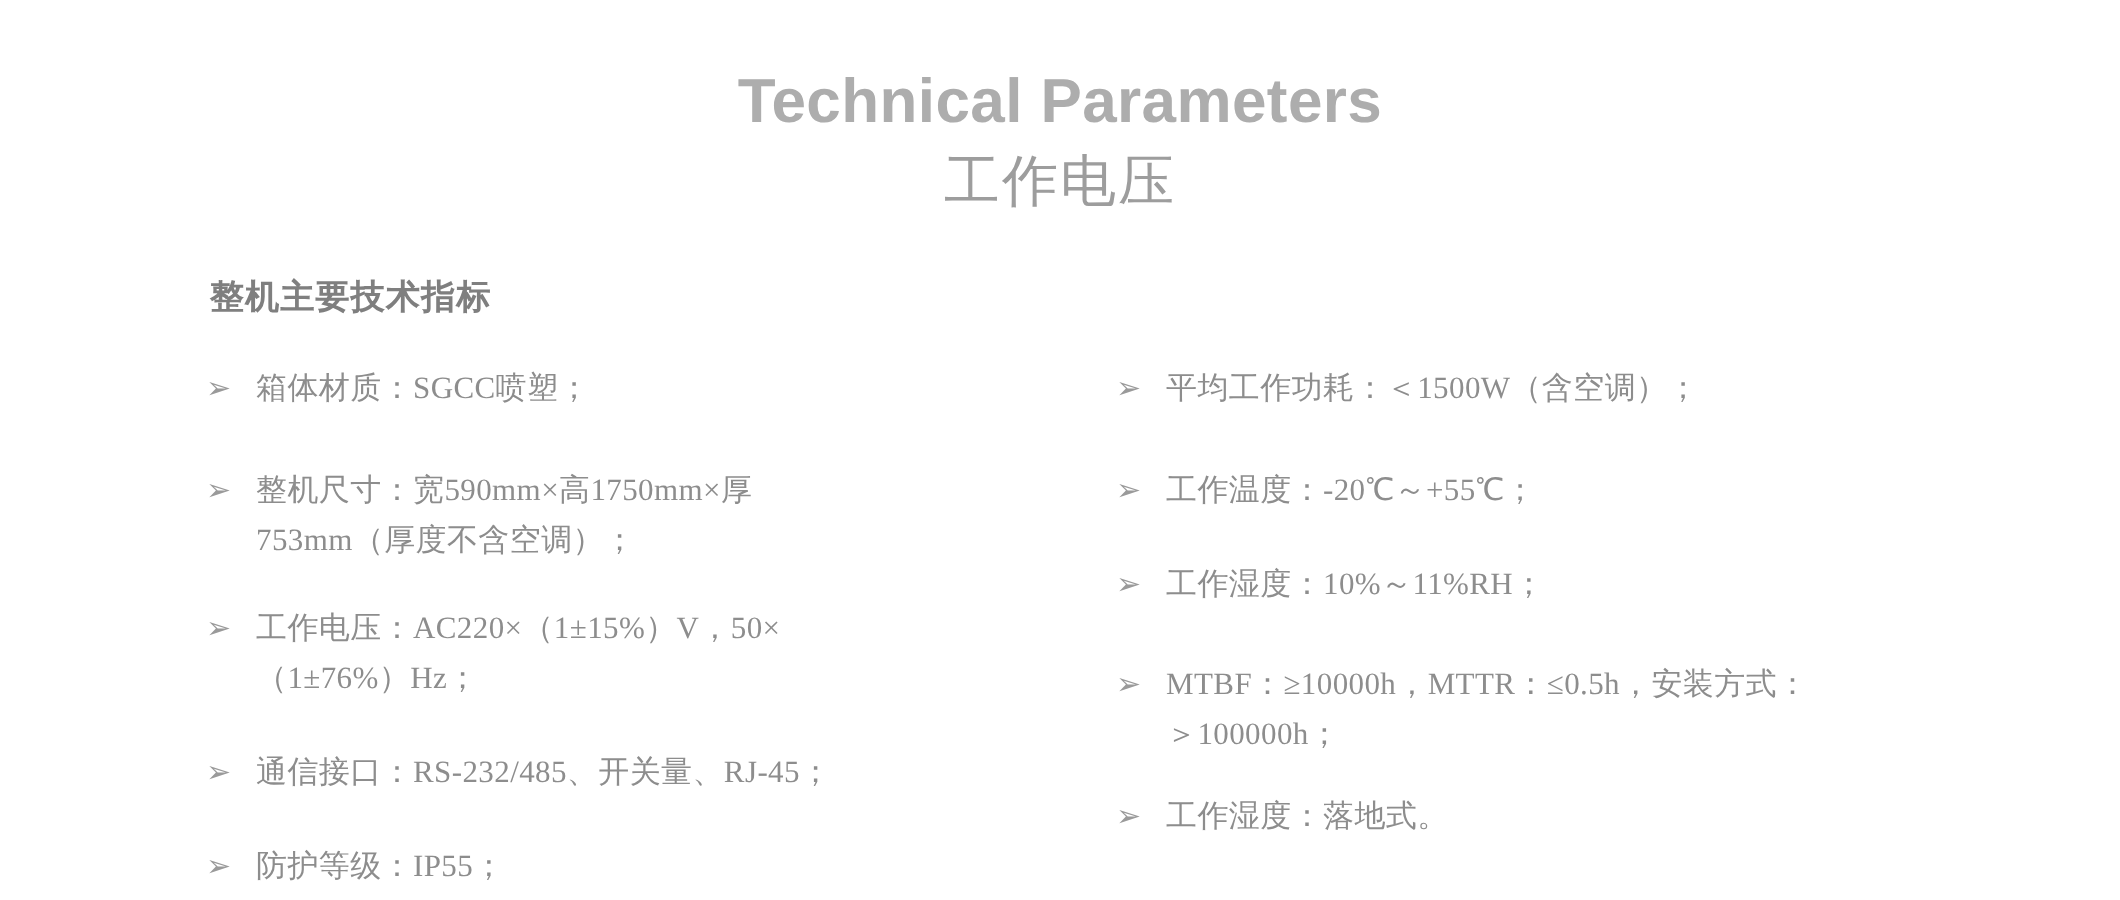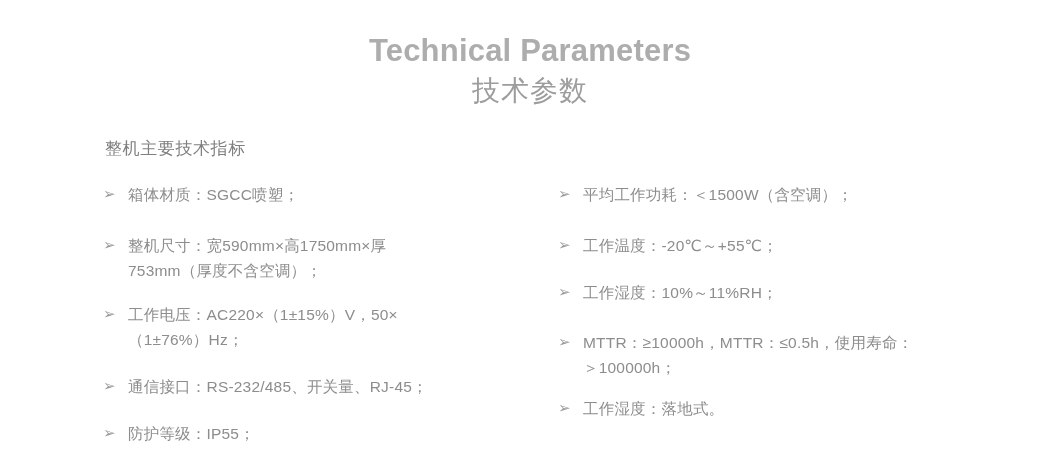--- a/index.html
+++ b/index.html
@@ -47,21 +47,21 @@
     margin-top: 2px;
     white-space: nowrap;
   }
 
   
   .section-heading {
     position: absolute;
     left: 105px;
     top: 138px;
     font-size: 17px;
-    font-weight: normal;
+    font-weight: bold;
     letter-spacing: 0.6px;
     color: #7f7f7f;
     line-height: 22px;
     white-space: nowrap;
   }
 
   
   .columns {
     position: absolute;
     left: 0;
@@ -92,30 +92,31 @@
     flex: 0 0 auto;
     width: 25px;
     font-size: 15px;
     line-height: 25px;
     color: #9a9a9a;
     font-family: "DejaVu Sans", sans-serif;
   }
   .spec-text {
     flex: 1 1 auto;
     white-space: pre-line;
+    font-family: Liberation Serif, serif;
   }
 </style>
 </head>
 <body>
 
 <div class="page">
 
   <div class="title-block">
     <div class="title-en">Technical Parameters</div>
-    <div class="title-cn">技术参数</div>
+    <div class="title-cn">工作电压</div>
   </div>
 
   <div class="section-heading">整机主要技术指标</div>
 
   <div class="columns">
 
     <div class="col col-left">
       <div class="spec-item" style="top: 0px;">
         <span class="bullet">➢</span>
         <span class="spec-text">箱体材质：SGCC喷塑；</span>
@@ -148,21 +149,21 @@
       <div class="spec-item" style="top: 51px;">
         <span class="bullet">➢</span>
         <span class="spec-text">工作温度：-20℃～+55℃；</span>
       </div>
       <div class="spec-item" style="top: 98px;">
         <span class="bullet">➢</span>
         <span class="spec-text">工作湿度：10%～11%RH；</span>
       </div>
       <div class="spec-item" style="top: 148px;">
         <span class="bullet">➢</span>
-        <span class="spec-text">MTTR：≥10000h，MTTR：≤0.5h，使用寿命：
+        <span class="spec-text">MTBF：≥10000h，MTTR：≤0.5h，安装方式：
 ＞100000h；</span>
       </div>
       <div class="spec-item" style="top: 214px;">
         <span class="bullet">➢</span>
         <span class="spec-text">工作湿度：落地式。</span>
       </div>
     </div>
 
   </div>
 </div>

